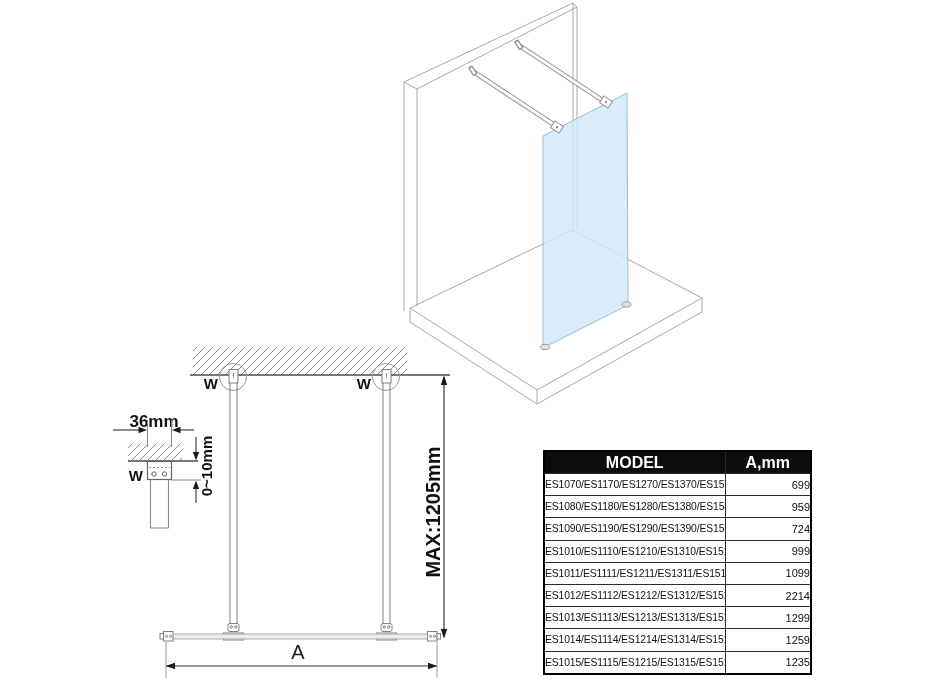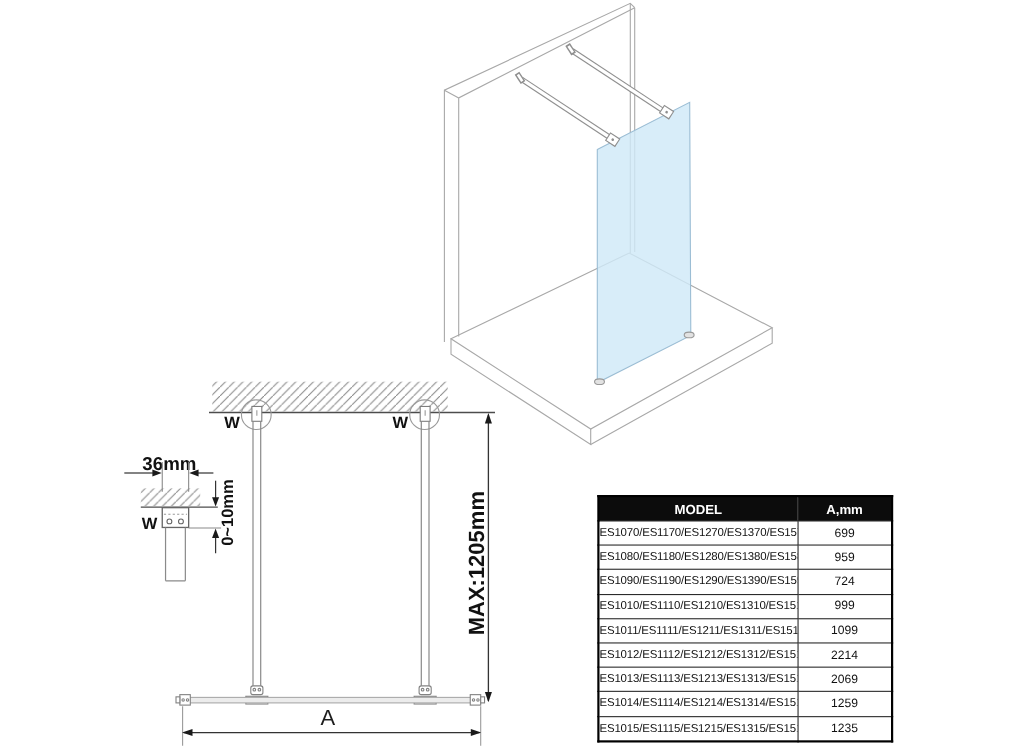--- a/index.html
+++ b/index.html
@@ -5,26 +5,26 @@
   html,body{margin:0;padding:0;background:#fff;}
   #stage{position:relative;width:928px;height:686px;background:#ffffff;overflow:hidden;
          font-family:"Liberation Sans",sans-serif;}
   #drawing{position:absolute;left:0;top:0;}
   
   #spec-table-wrap{position:absolute;left:543px;top:450px;width:267px;}
   table.spec{border-collapse:collapse;width:267px;table-layout:fixed;
              font-family:"Liberation Sans",sans-serif;}
   table.spec, table.spec th, table.spec td{border:1px solid #2b2b2b;}
   table.spec{border:2px solid #000;}
-  table.spec th{background:#0c0c0c;color:#fff;font-size:12px;font-weight:bold;
+  table.spec th{background:#0c0c0c;color:#fff;font-size:16px;font-weight:bold;
                 height:21px;padding:0;}
   table.spec td{background:#fff;color:#101010;height:21.2px;padding:0;}
   td.model-cell{font-size:10.4px;letter-spacing:-0.15px;padding-left:5px;text-align:left;
                 white-space:nowrap;overflow:hidden;}
-  td.amm-cell{font-size:11px;text-align:center;margin-top:24px;}
+  td.amm-cell{font-size:11px;text-align:right;margin-top:24px;}
   col.c-model{width:181px;} col.c-amm{width:86px;}
   svg text{font-family:"Liberation Sans",sans-serif;}
   .dim-text{font-weight:bold;fill:#111;}
 </style>
 </head>
 <body>
 
 <div id="stage">
 
 <svg id="drawing" width="928" height="686" viewBox="0 0 928 686">
@@ -224,21 +224,21 @@
       <tr>
         <td class="model-cell">ES1011/ES1111/ES1211/ES1311/ES1511</td>
         <td class="amm-cell">1099</td>
       </tr>
       <tr>
         <td class="model-cell">ES1012/ES1112/ES1212/ES1312/ES1512</td>
         <td class="amm-cell">2214</td>
       </tr>
       <tr>
         <td class="model-cell">ES1013/ES1113/ES1213/ES1313/ES1513</td>
-        <td class="amm-cell">2069</td>
+        <td class="amm-cell">1299</td>
       </tr>
       <tr>
         <td class="model-cell">ES1014/ES1114/ES1214/ES1314/ES1514</td>
         <td class="amm-cell">1259</td>
       </tr>
       <tr>
         <td class="model-cell">ES1015/ES1115/ES1215/ES1315/ES1515</td>
         <td class="amm-cell">1235</td>
       </tr>
     </tbody>

